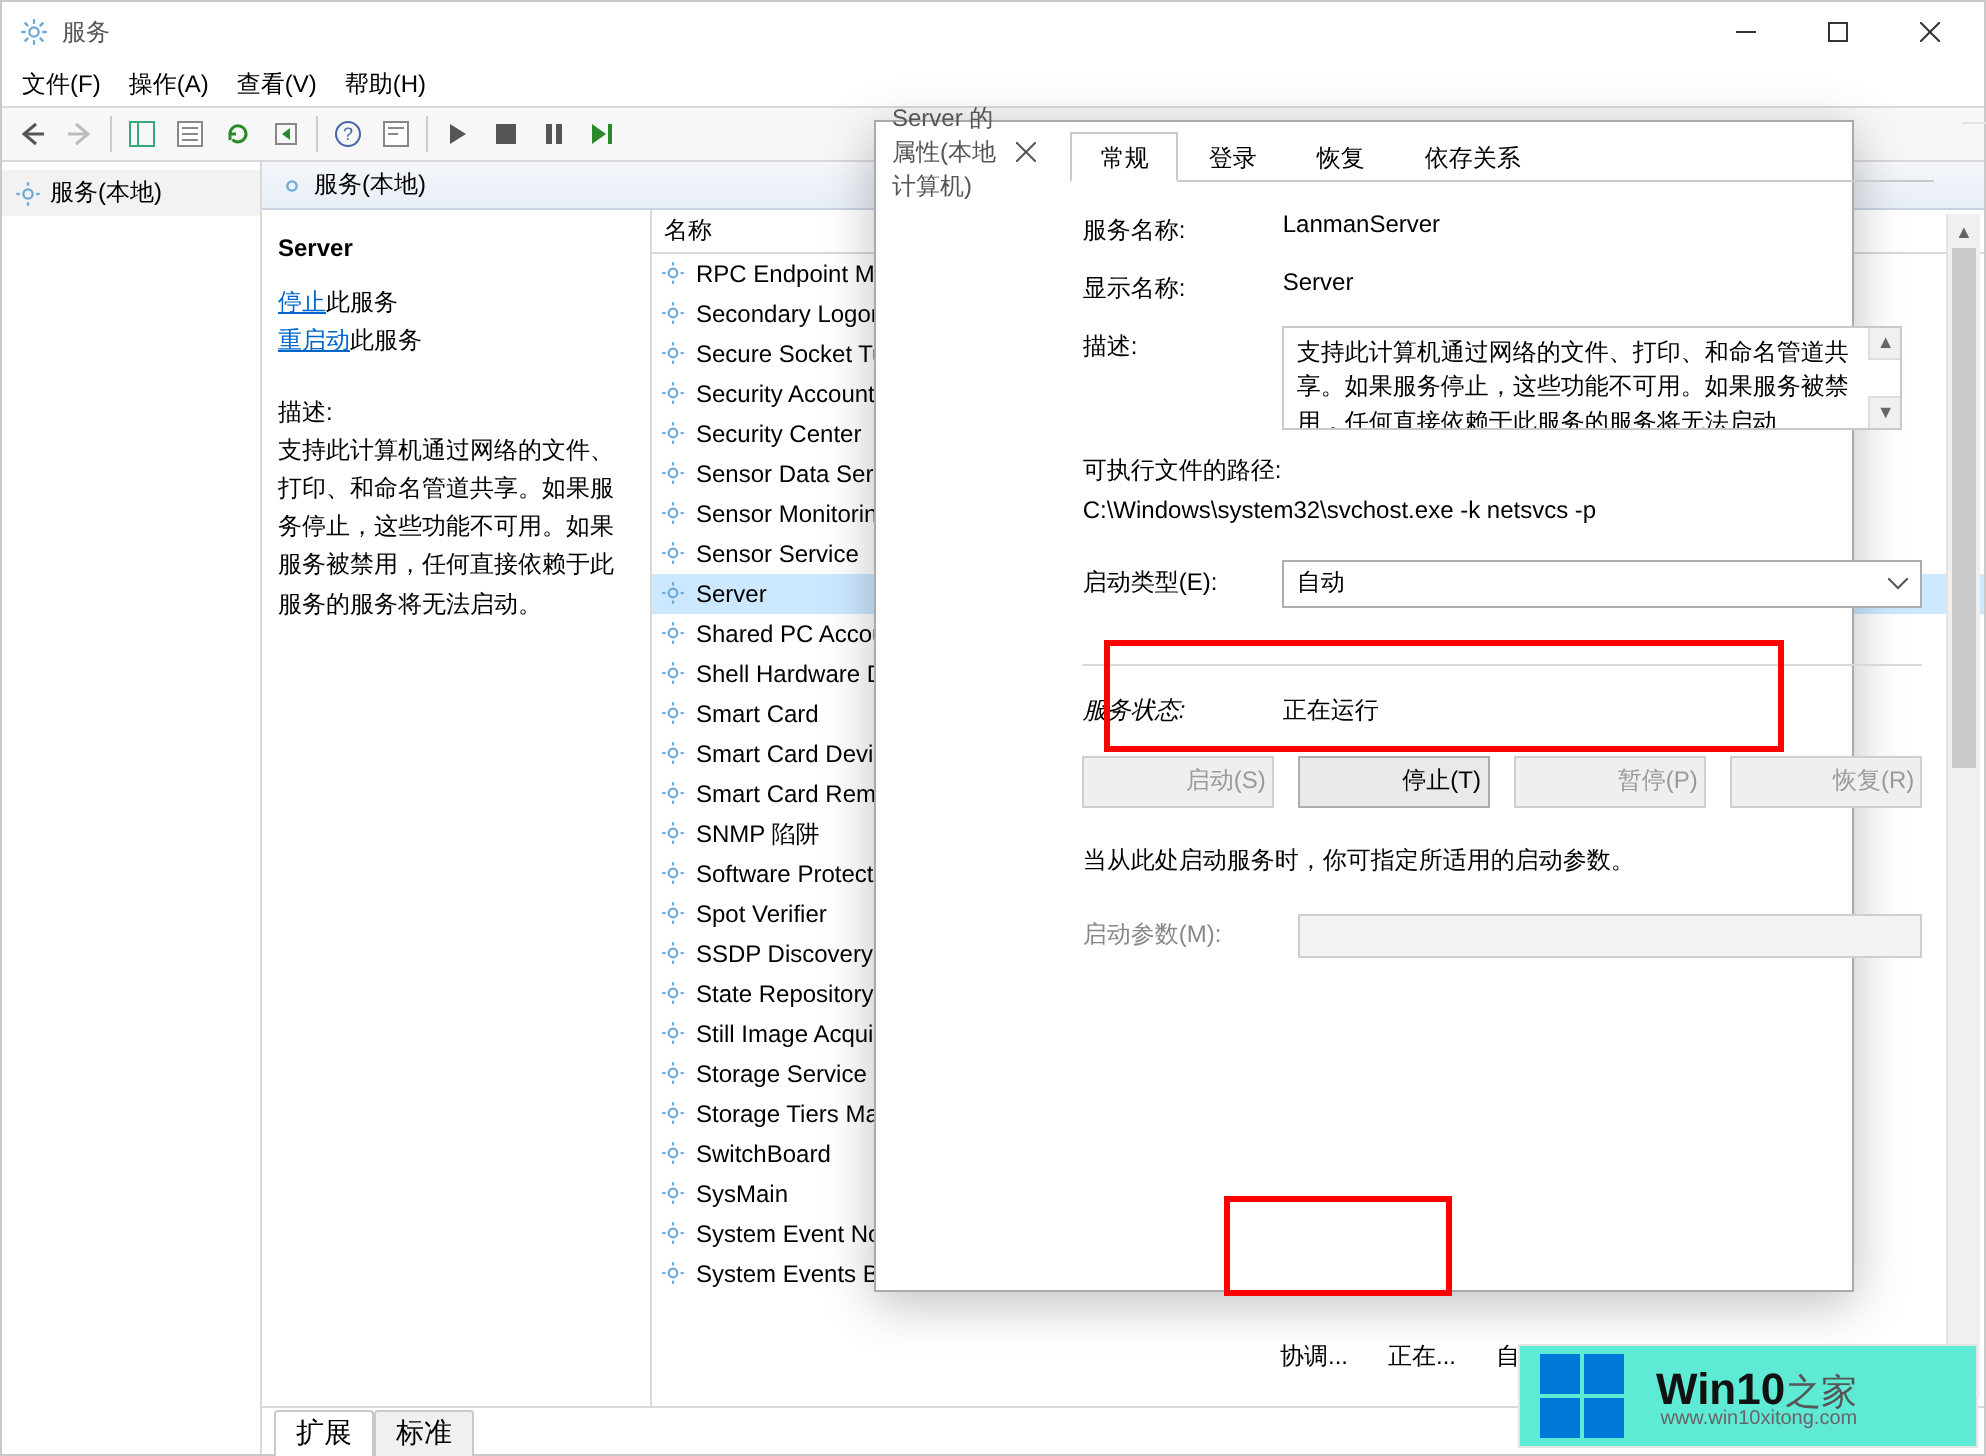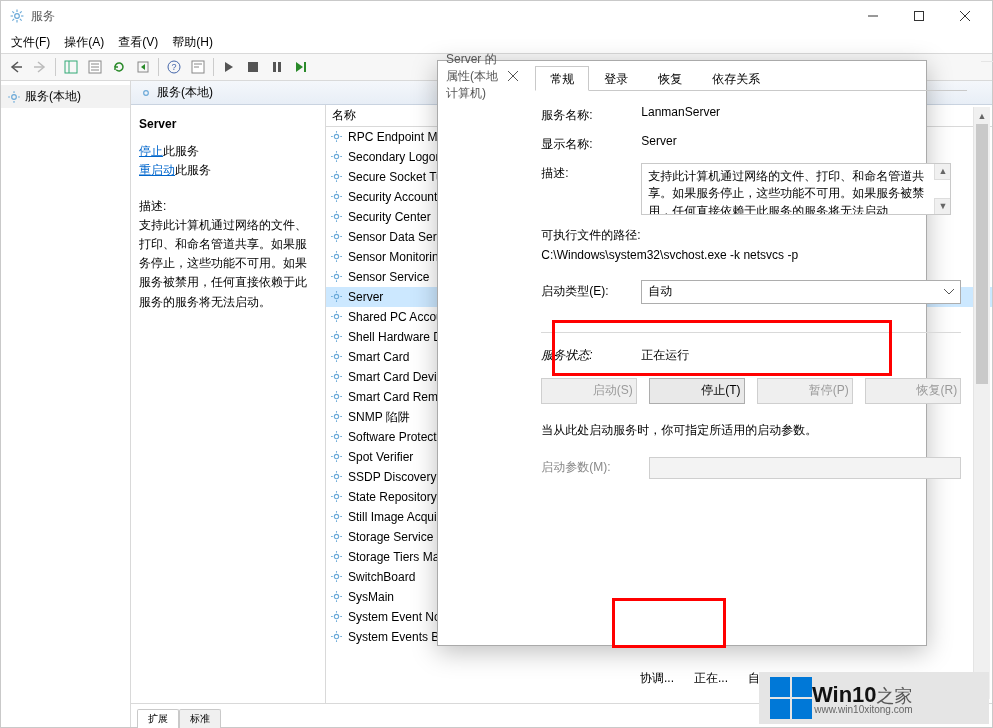--- a/index.html
+++ b/index.html
@@ -93,21 +93,21 @@
     height:20px;display:flex;align-items:center;padding:0 4px;gap:4px;
     font-size:12px;white-space:nowrap;
   }
   .list-row.sel { background:#cce8ff; }
   .tabs-footer {
     height:24px;border-top:1px solid #d9d9d9;display:flex;align-items:flex-end;
     padding:0 6px;gap:0;
   }
   .footer-tab {
     padding:2px 10px;border:1px solid #c9c9c9;border-bottom:none;border-top-left-radius:2px;border-top-right-radius:2px;
-    font-size:10px;background:#fff;position:relative;top:1px;text-align:right;
+    font-size:14px;background:#fff;position:relative;top:1px;text-align:right;
   }
   .footer-tab:not(.active){background:#f0f0f0;}
 
   
   .dialog {
     position:absolute;
     left:437px; top:60px;
     width:490px; height:586px;
     background:#fff;border:1px solid #aaa;
     box-shadow:0 6px 24px rgba(0,0,0,.25);
@@ -195,21 +195,21 @@
   .vscroll {
     position:absolute;top:107px;right:3px;width:17px;bottom:29px;
     background:#f0f0f0;border-left:1px solid #e4e4e4;
   }
   .vscroll .arrow{height:17px;display:flex;align-items:center;justify-content:center;font-size:9px;color:#666;background:#f0f0f0;}
   .vscroll .thumb{position:absolute;left:2px;right:2px;top:17px;height:260px;background:#c9c9c9;}
 
   
   .watermark {
     position:absolute;right:4px;bottom:4px;height:52px;width:230px;
-    background:#e5e5e5;display:flex;align-items:center;gap:0;
+    background:#5eead4;display:flex;align-items:center;gap:16px;
     padding:4px 10px;border:1px solid #e5e5e5;
   }
   .winlogo {
     width:42px;height:42px;display:grid;grid-template:1fr 1fr/1fr 1fr;gap:2px;
   }
   .winlogo div{background:#0078d7;}
   .watermark .txt{font-size:22px;font-weight:600;color:#111;}
   .watermark .sub{text-align:right;font-size:10px;color:#666;margin-top:-4px;}
 
   svg { display:block; }

